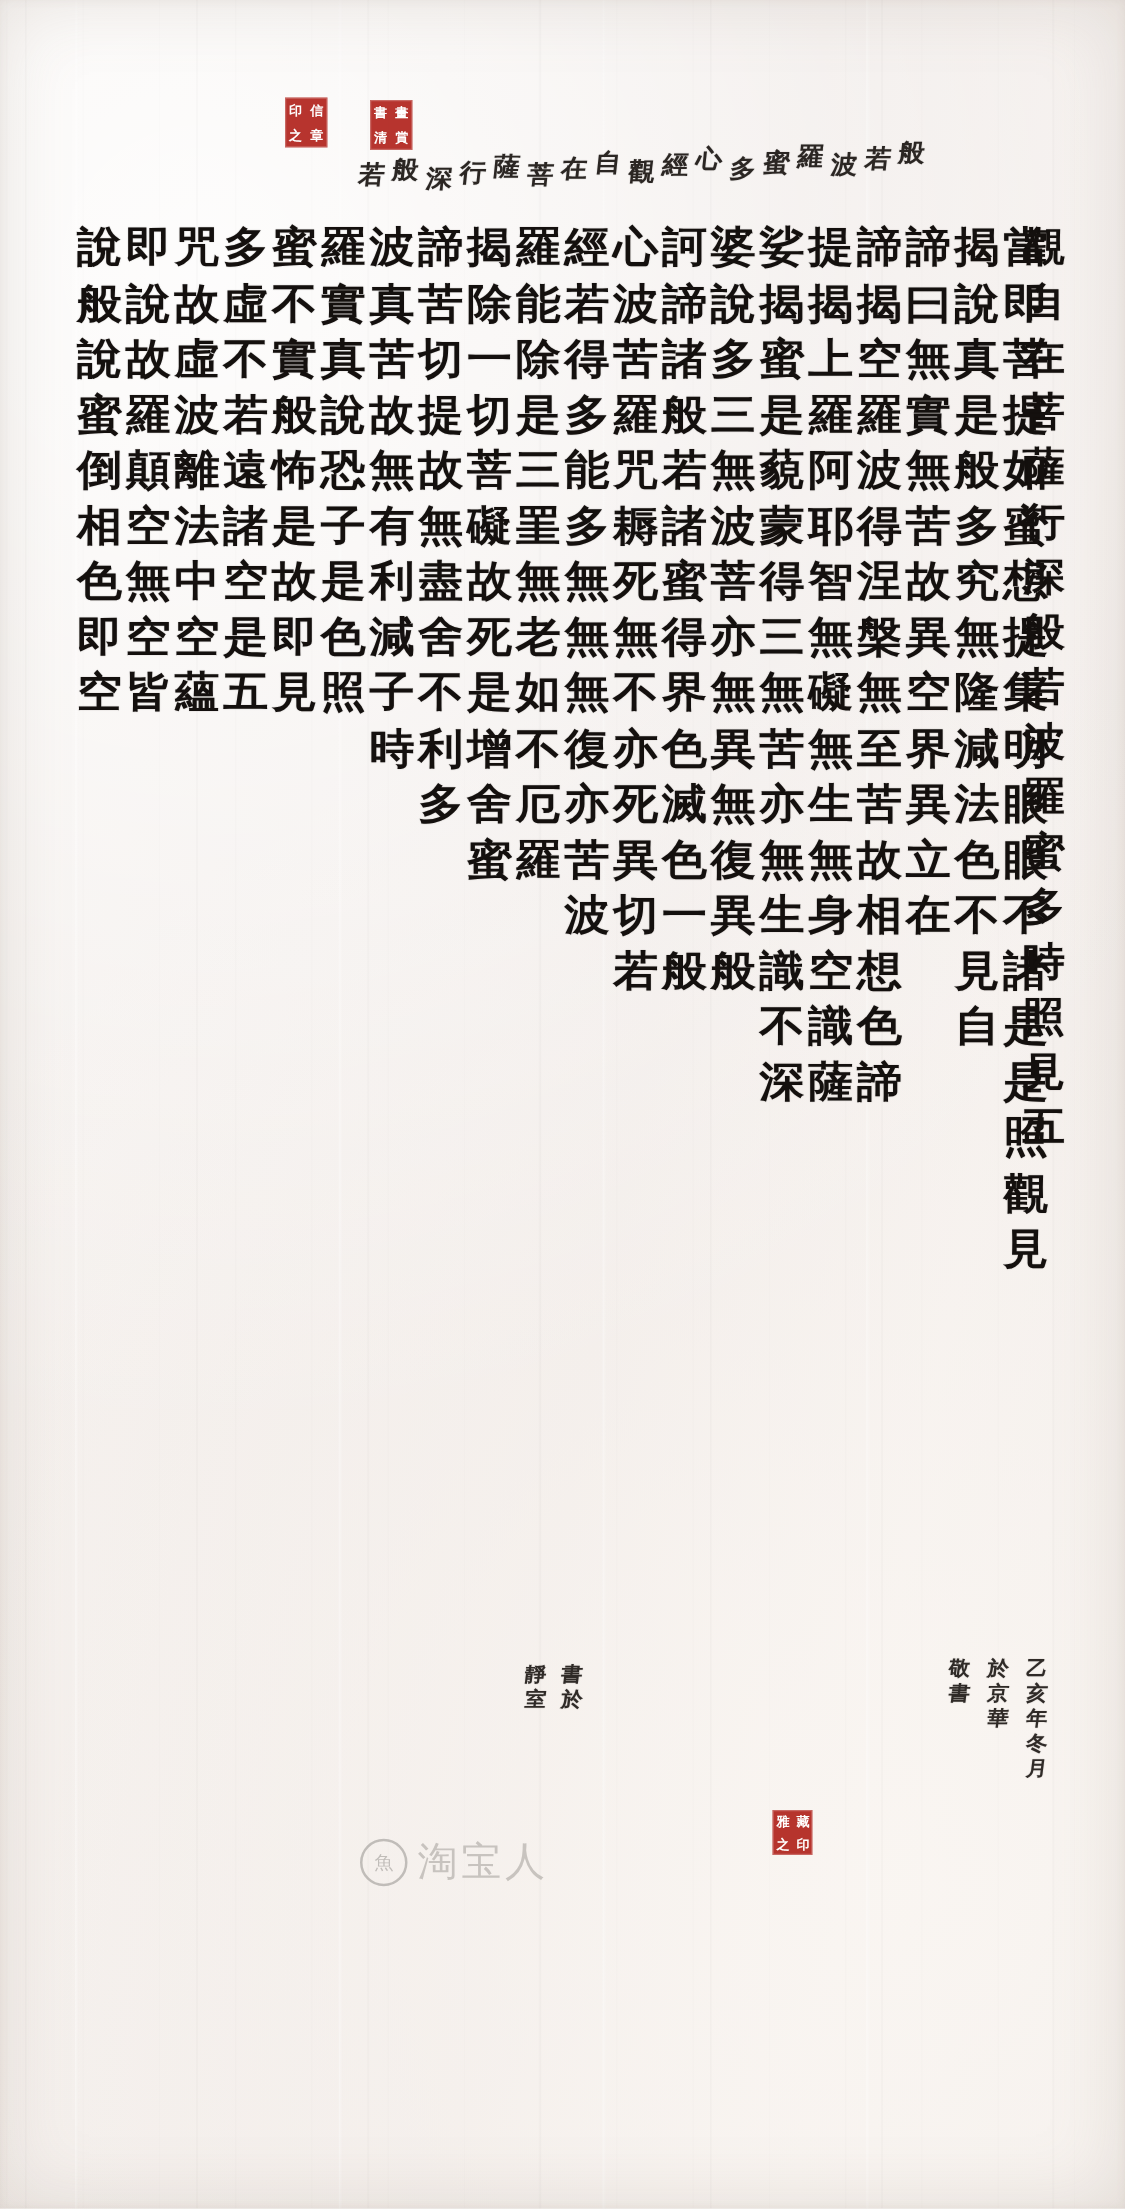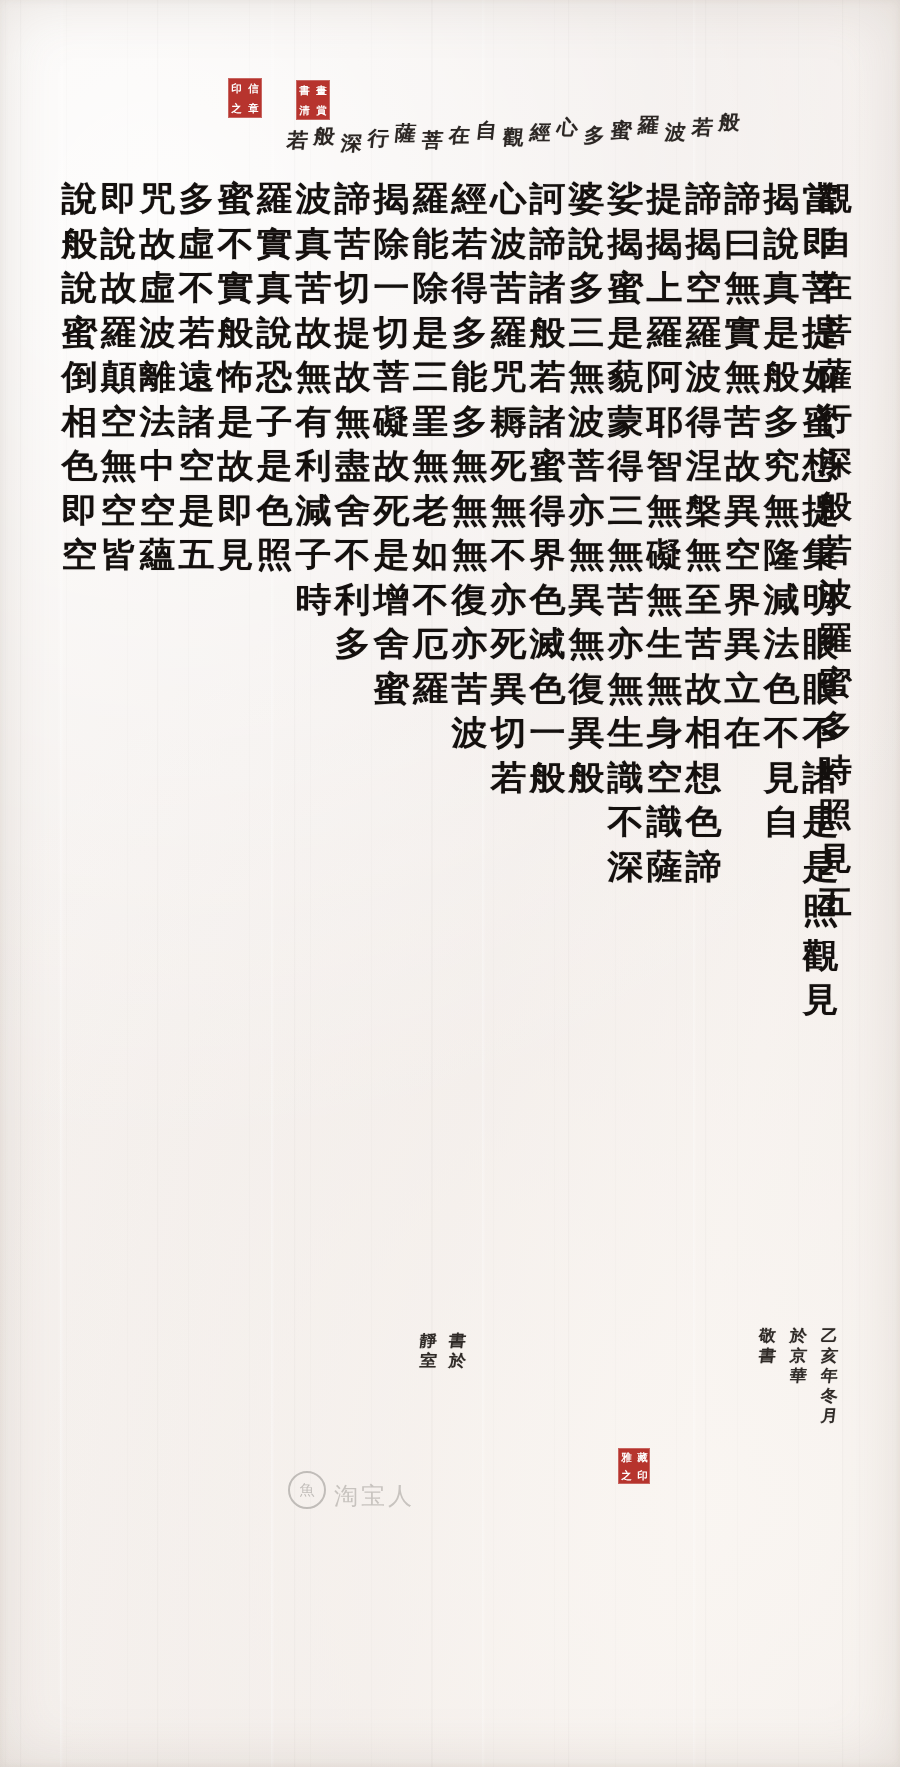--- a/index.html
+++ b/index.html
@@ -186,25 +186,24 @@
   #wm-mark {
     width: 34px; height: 34px;
     border-radius: 50%;
     border: 2px solid #8d8a86;
     display: flex; align-items: center; justify-content: center;
     color: #8d8a86;
     font-size: 15px;
     font-family: "DejaVu Serif", serif;
   }
   #wm-text {
-    font-size: 24px;
+    font-size: 32px;
     color: #9b9792;
     font-family: "DejaVu Serif", serif;
     letter-spacing: 3px;
-    margin-top: 12px;
   }
 </style>
 </head>
 <body>
 
 <div id="page">
 
   <div class="paper"></div>
   <div class="fibers"></div>
 

